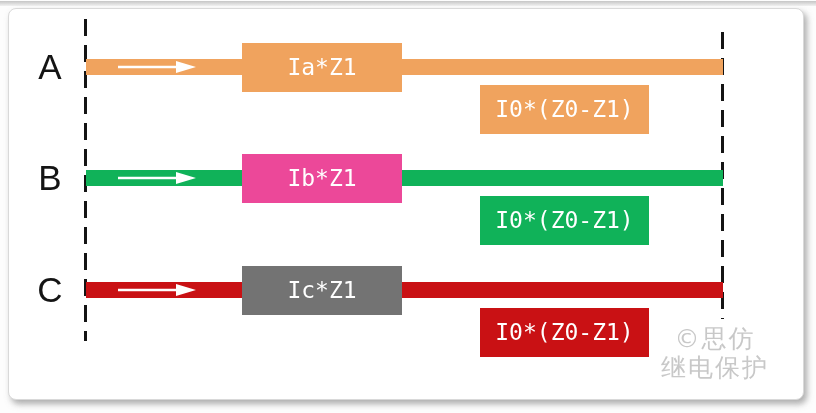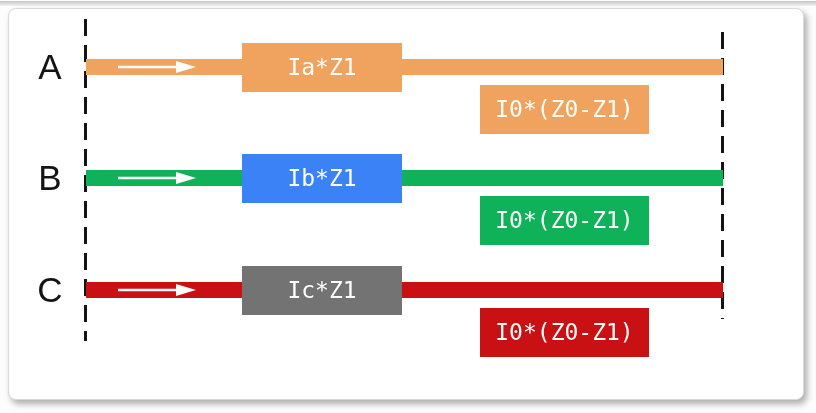--- a/index.html
+++ b/index.html
@@ -113,35 +113,37 @@
     <div class="imp-box second" style="background: rgb(240, 163, 94);">I0*(Z0-Z1)</div>
     <svg class="arrow" viewBox="0 0 84 16">
       <line x1="2" y1="8" x2="62" y2="8"></line>
       <polygon points="60,2 80,8 60,14"></polygon>
     </svg>
   </div>
 
   <div class="row-b">
     <div class="phase-label">B</div>
     <div class="phase-line" style="background: rgb(16, 178, 89);"></div>
-    <div class="imp-box first" style="background: #3b82f6;">Ib*Z1</div>
+    <div class="imp-box first" style="background: #ec4899;">Ib*Z1</div>
     <div class="imp-box second" style="background: rgb(16, 178, 89);">I0*(Z0-Z1)</div>
     <svg class="arrow" viewBox="0 0 84 16">
       <line x1="2" y1="8" x2="62" y2="8"></line>
       <polygon points="60,2 80,8 60,14"></polygon>
     </svg>
   </div>
 
   <div class="row-c">
     <div class="phase-label">C</div>
     <div class="phase-line" style="background: rgb(201, 17, 20);"></div>
     <div class="imp-box first" style="background: #737373;">Ic*Z1</div>
     <div class="imp-box second" style="background: rgb(201, 17, 20);">I0*(Z0-Z1)</div>
     <svg class="arrow" viewBox="0 0 84 16">
       <line x1="2" y1="8" x2="62" y2="8"></line>
       <polygon points="60,2 80,8 60,14"></polygon>
     </svg>
   </div>
 
   <div class="watermark" style="color: rgb(200, 200, 200);">
+    <div>©思仿</div>
+    <div>继电保护</div>
   </div>
 
 </div>
 
 </body></html>

